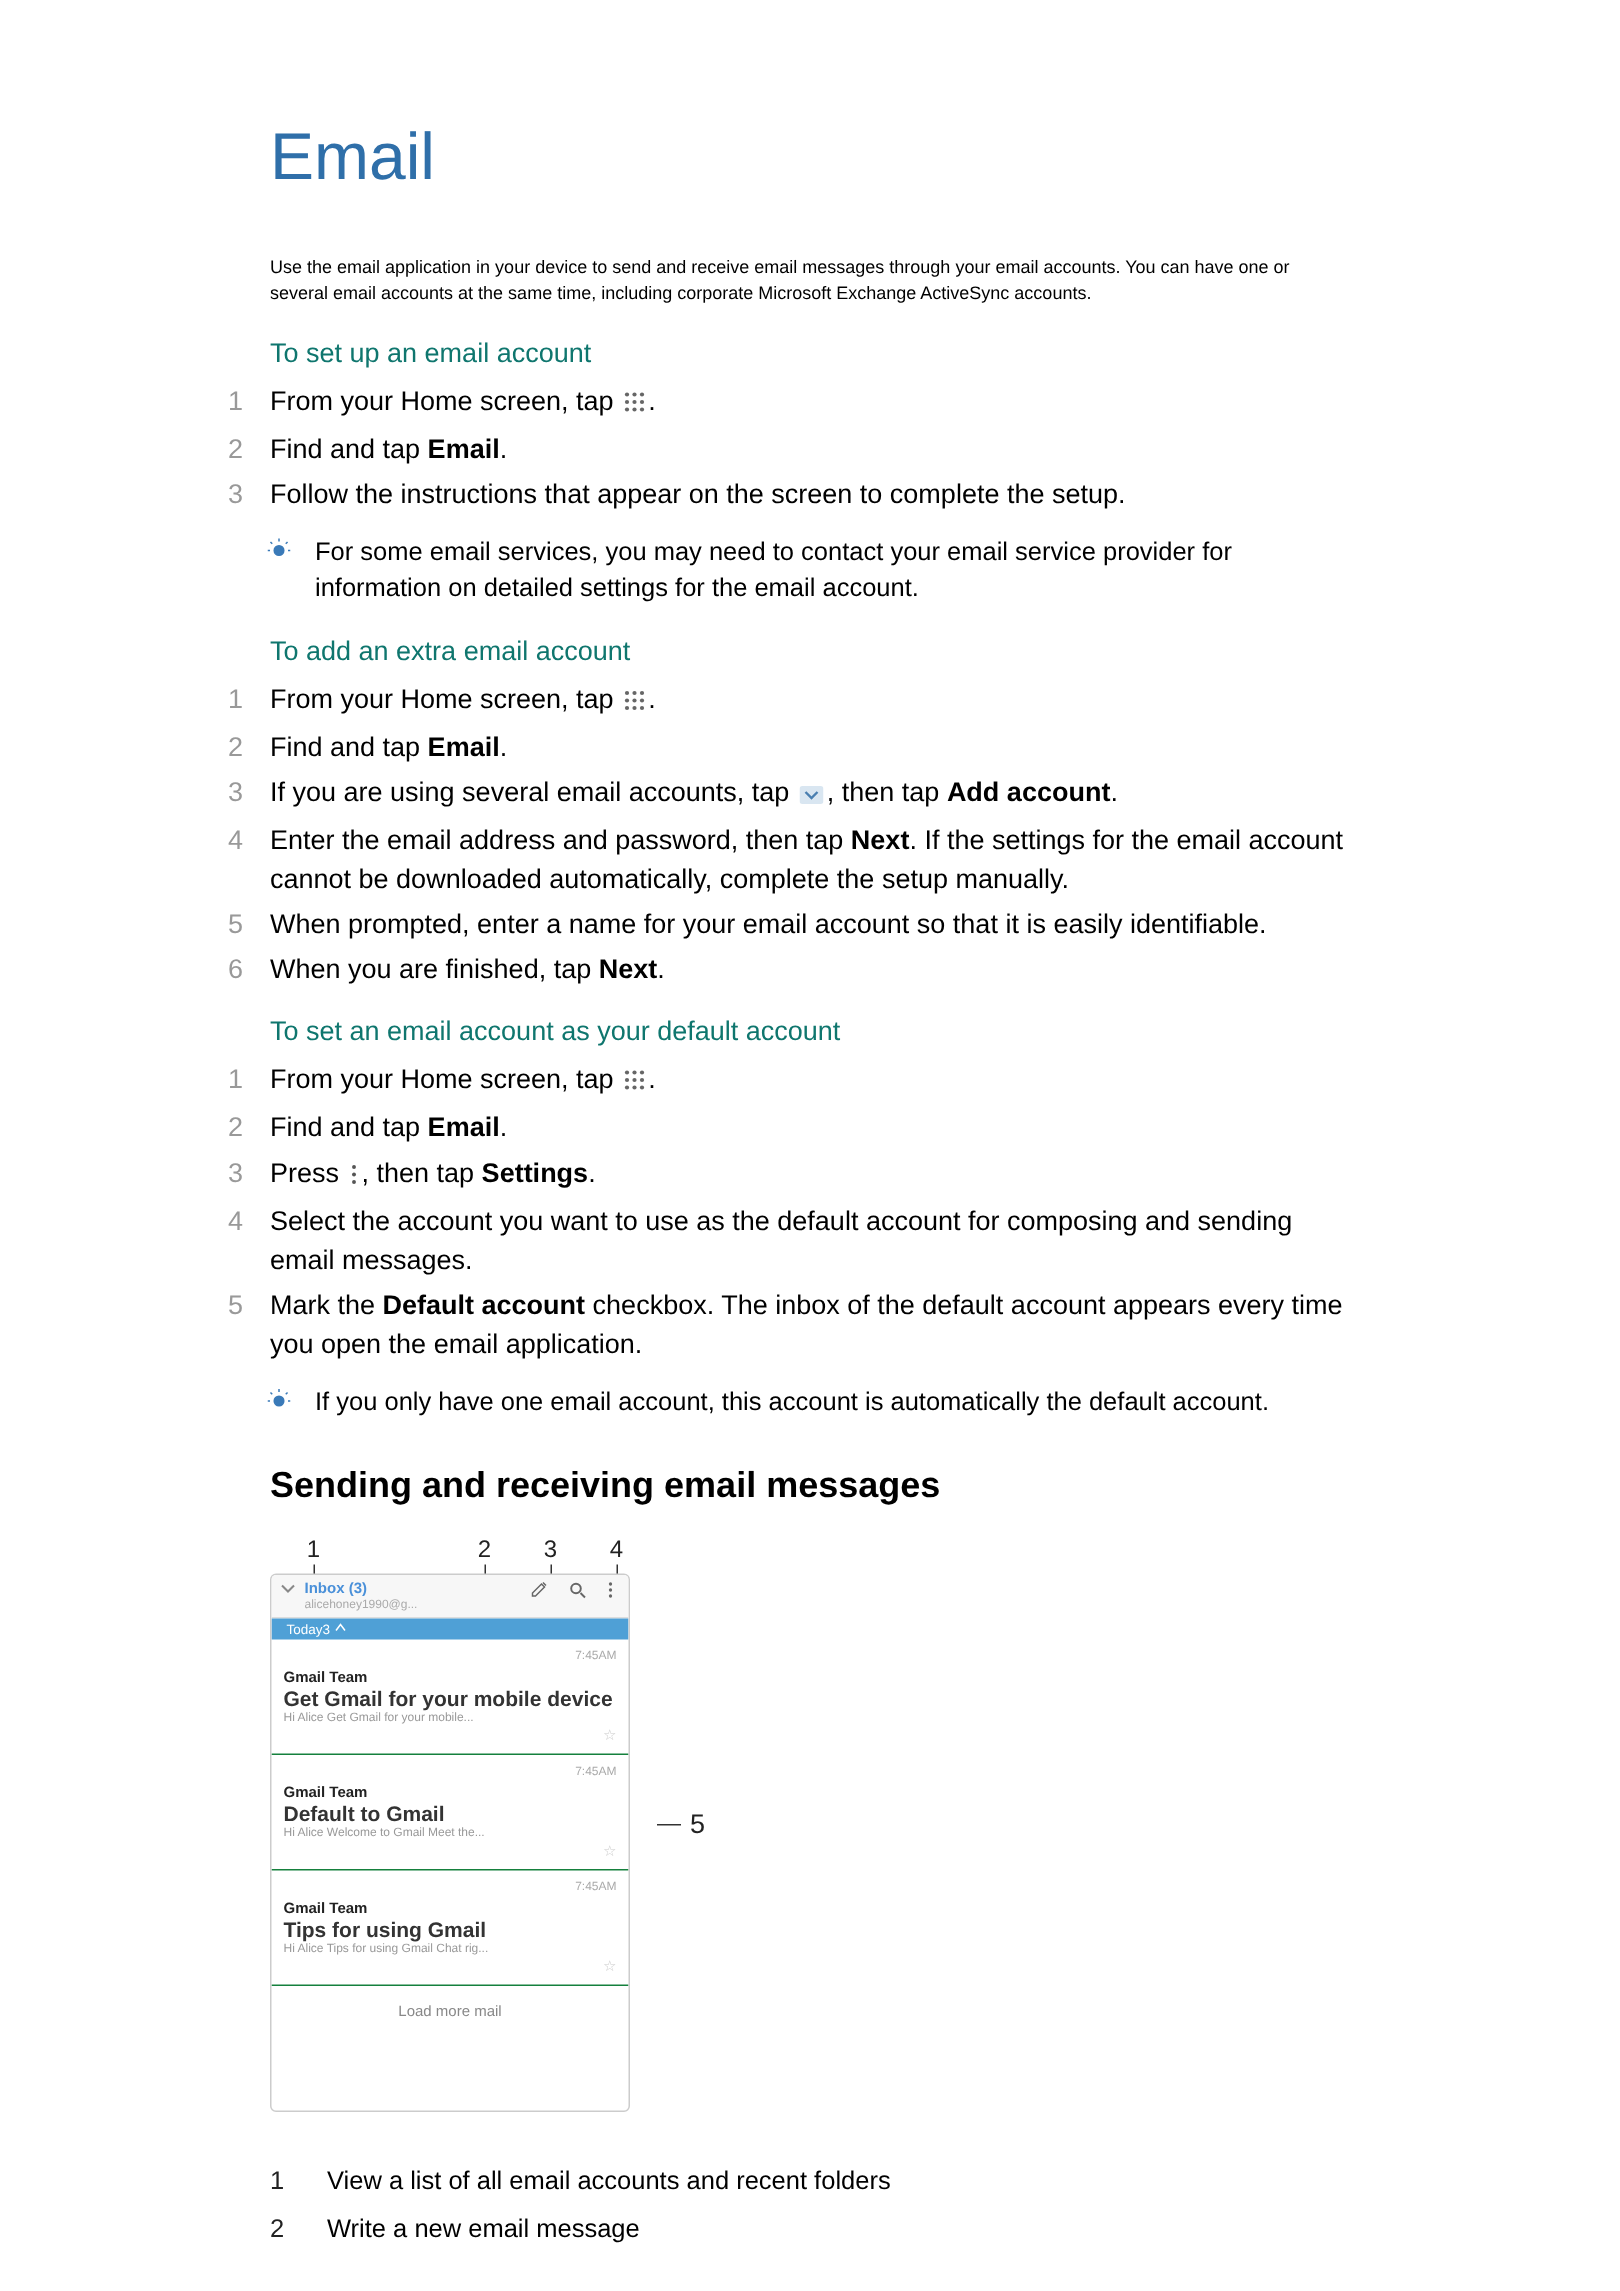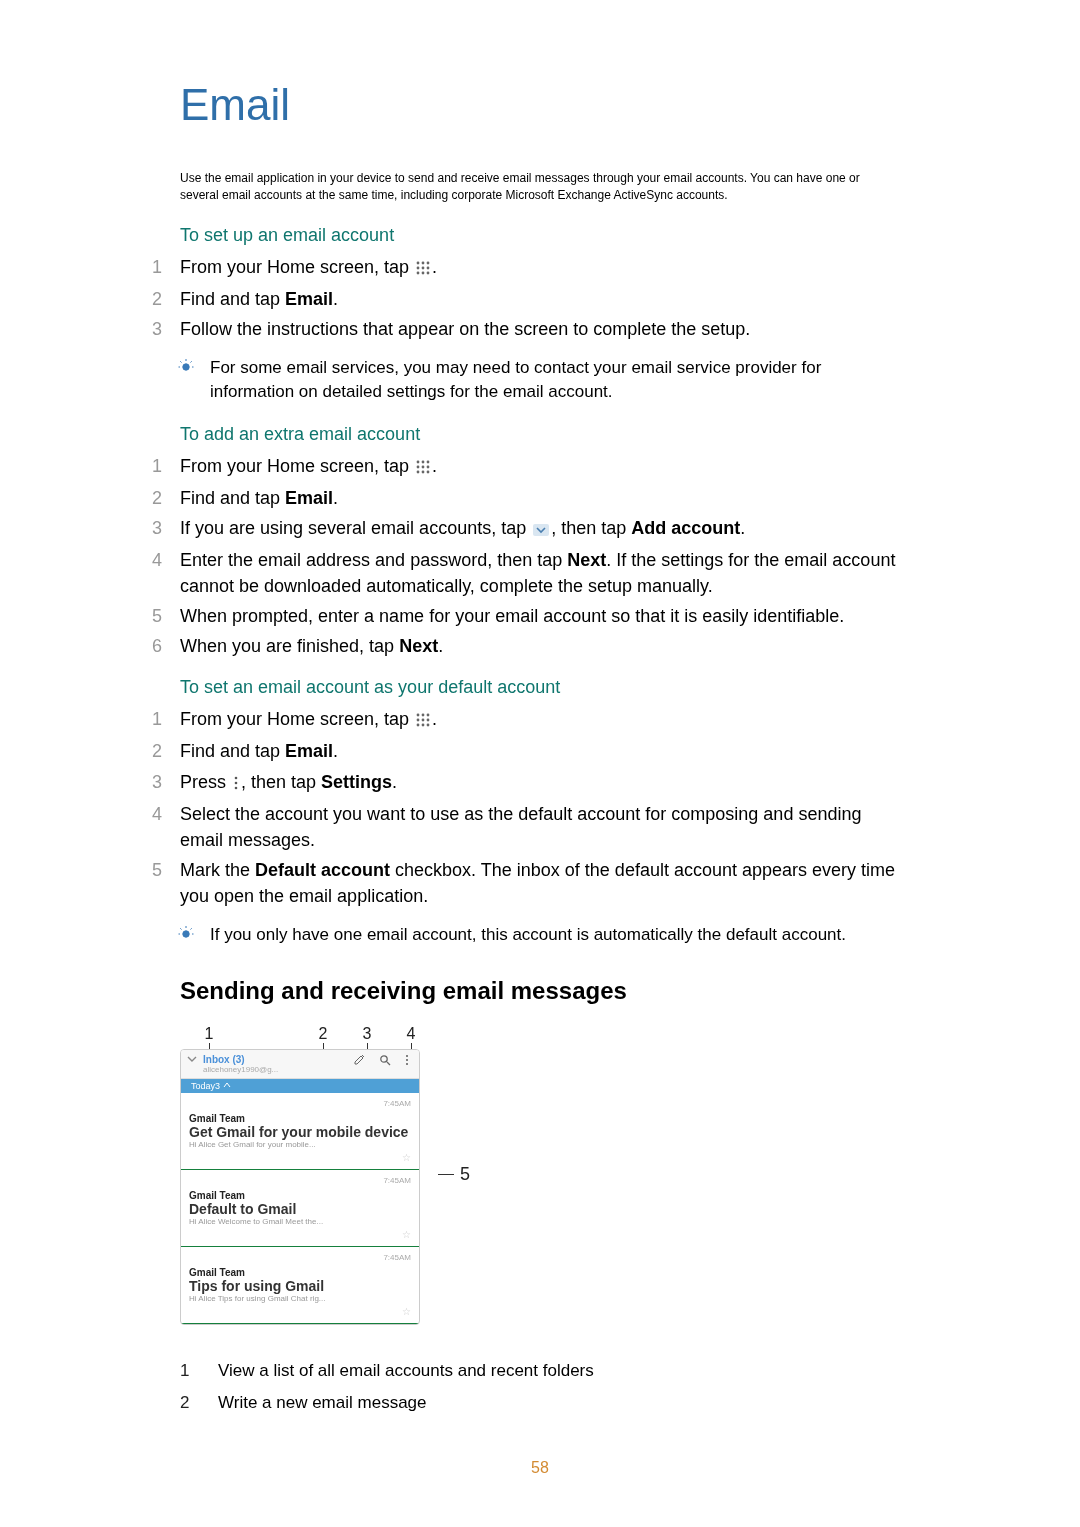--- a/index.html
+++ b/index.html
@@ -399,20 +399,21 @@
           <div class="mail-star">☆</div>
         </div>
         <div class="mail-item">
           <div class="mail-sender">Gmail Team</div>
           <div class="mail-subject">Tips for using Gmail</div>
           <div class="mail-preview">Hi Alice Tips for using Gmail Chat rig...</div>
           <div class="mail-time">7:45AM</div>
           <div class="mail-star">☆</div>
         </div>
 
+        <div class="load-more">Load more mail</div>
       </div>
     </div>
 
     <div class="side-callout">
       <span class="line"></span>
         <span>5</span>
     </div>
   </div>
 
   <table class="legend">

